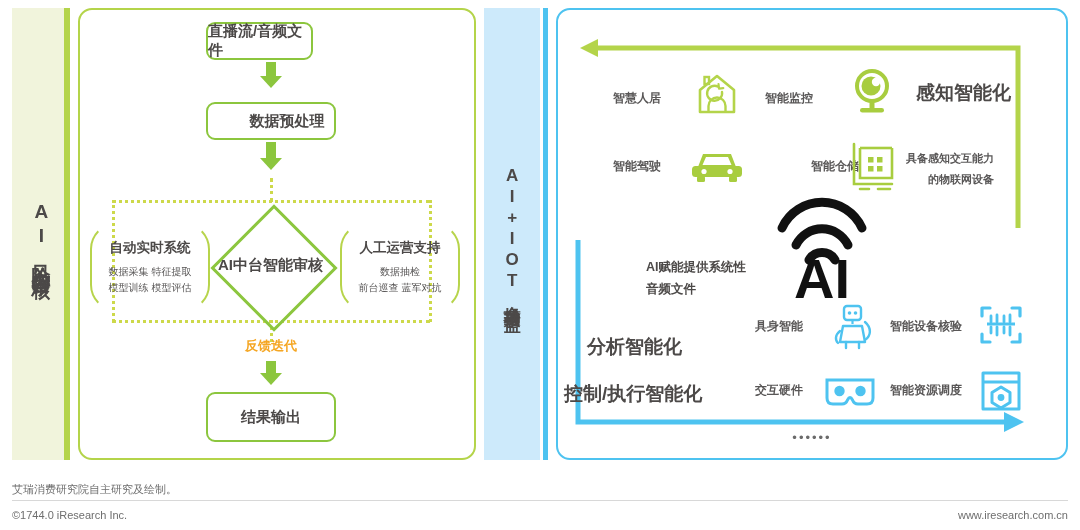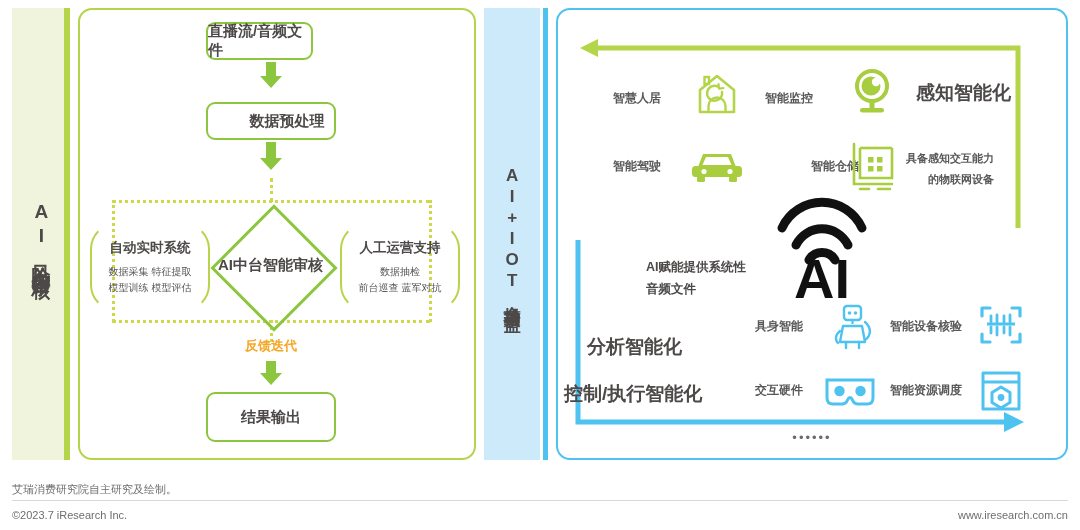--- a/index.html
+++ b/index.html
@@ -382,16 +382,16 @@
       <path d="M5 14 L41 14" stroke="#4ec3f0" stroke-width="3"></path>
       <path d="M23 19 L32 24.5 L32 34.5 L23 40 L14 34.5 L14 24.5 Z" fill="none" stroke="#4ec3f0" stroke-width="3" stroke-linejoin="round"></path>
       <circle cx="23" cy="29.5" r="3.4" fill="#4ec3f0"></circle>
     </svg>
   </div>
 
   <div class="abs" id="dots-ellipsis">••••••</div>
 
   <div class="abs" id="footer-note">艾瑞消费研究院自主研究及绘制。</div>
   <div class="abs" id="footer-rule"></div>
-  <div class="abs" id="footer-copy">©2023.7 iResearch Inc.</div>
+  <div class="abs" id="footer-copy">©1744.0 iResearch Inc.</div>
   <div class="abs" id="footer-url">www.iresearch.com.cn</div>
 
 </div>
 
 </body></html>

